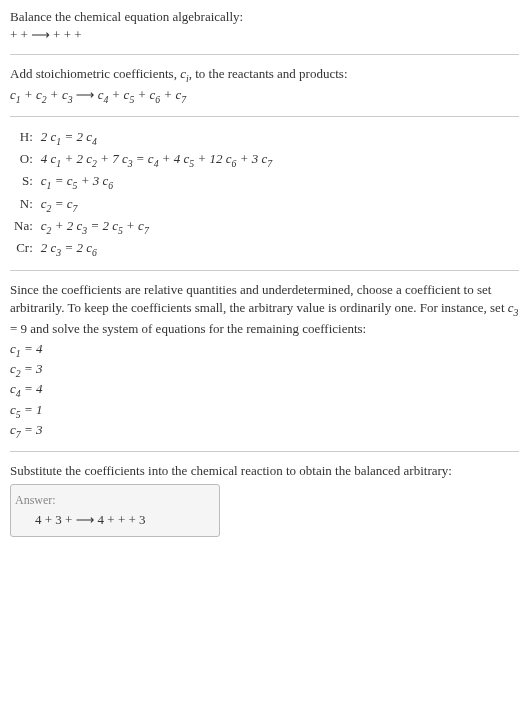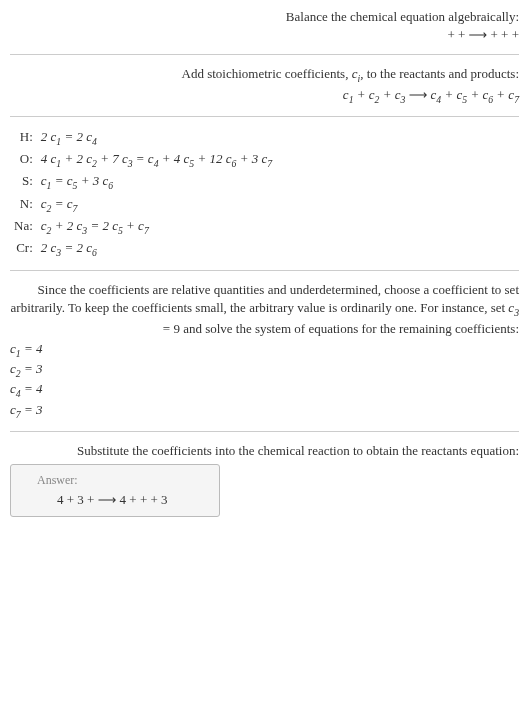--- a/index.html
+++ b/index.html
@@ -18,21 +18,20 @@
     .section {
       margin-bottom: 4px;
     }
     .divider {
       border: none;
       border-top: 1px solid #ccc;
       margin: 10px 0;
     }
     .text-line {
       line-height: 1.4;
-      text-align: right;
     }
     .math {
       font-style: italic;
       font-family: Georgia, serif;
     }
     sub {
       font-size: 0.75em;
       font-style: italic;
     }
     .arrow {
@@ -53,21 +52,21 @@
     }
     .coeff-list {
       margin-top: 2px;
     }
     .coeff-list div {
       line-height: 1.4;
     }
     .answer-box {
       border: 1px solid #bbb;
       background: #f5f5f5;
-      padding: 8px 26px;
+      padding: 8px 4px;
       border-radius: 3px;
       display: inline-block;
       min-width: 210px;
     }
     .answer-label {
       color: #888;
       font-size: 12px;
       margin-bottom: 4px;
     }
     .answer-content {
@@ -133,28 +132,29 @@
 <hr class="divider">
 
 <div class="section">
   <div class="text-line">
     <span>Since the coefficients are relative quantities and underdetermined, choose a coefficient to set arbitrarily. To keep the coefficients small, the arbitrary value is ordinarily one. For instance, set </span><span class="math">c</span><sub>3</sub><span> = 9 and solve the system of equations for the remaining coefficients:</span>
   </div>
   <div class="coeff-list math">
     <div><span>c</span><sub>1</sub> = 4</div>
     <div><span>c</span><sub>2</sub> = 3</div>
     <div><span>c</span><sub>4</sub> = 4</div>
+    <div><span>c</span><sub>5</sub> = 1</div>
     <div><span>c</span><sub>7</sub> = 3</div>
   </div>
 </div>
 
 <hr class="divider">
 
 <div class="section">
-  <div class="text-line">Substitute the coefficients into the chemical reaction to obtain the reactants equation:</div>
+  <div class="text-line">Substitute the coefficients into the chemical reaction to obtain the balanced arbitrary:</div>
 </div>
 
 <div class="answer-box">
   <div class="answer-label">Answer:</div>
   <div class="answer-content">
     <span>4  + 3  +  </span><span class="arrow">⟶</span><span> 4  +  +  + 3 </span>
   </div>
 </div>
 
 

